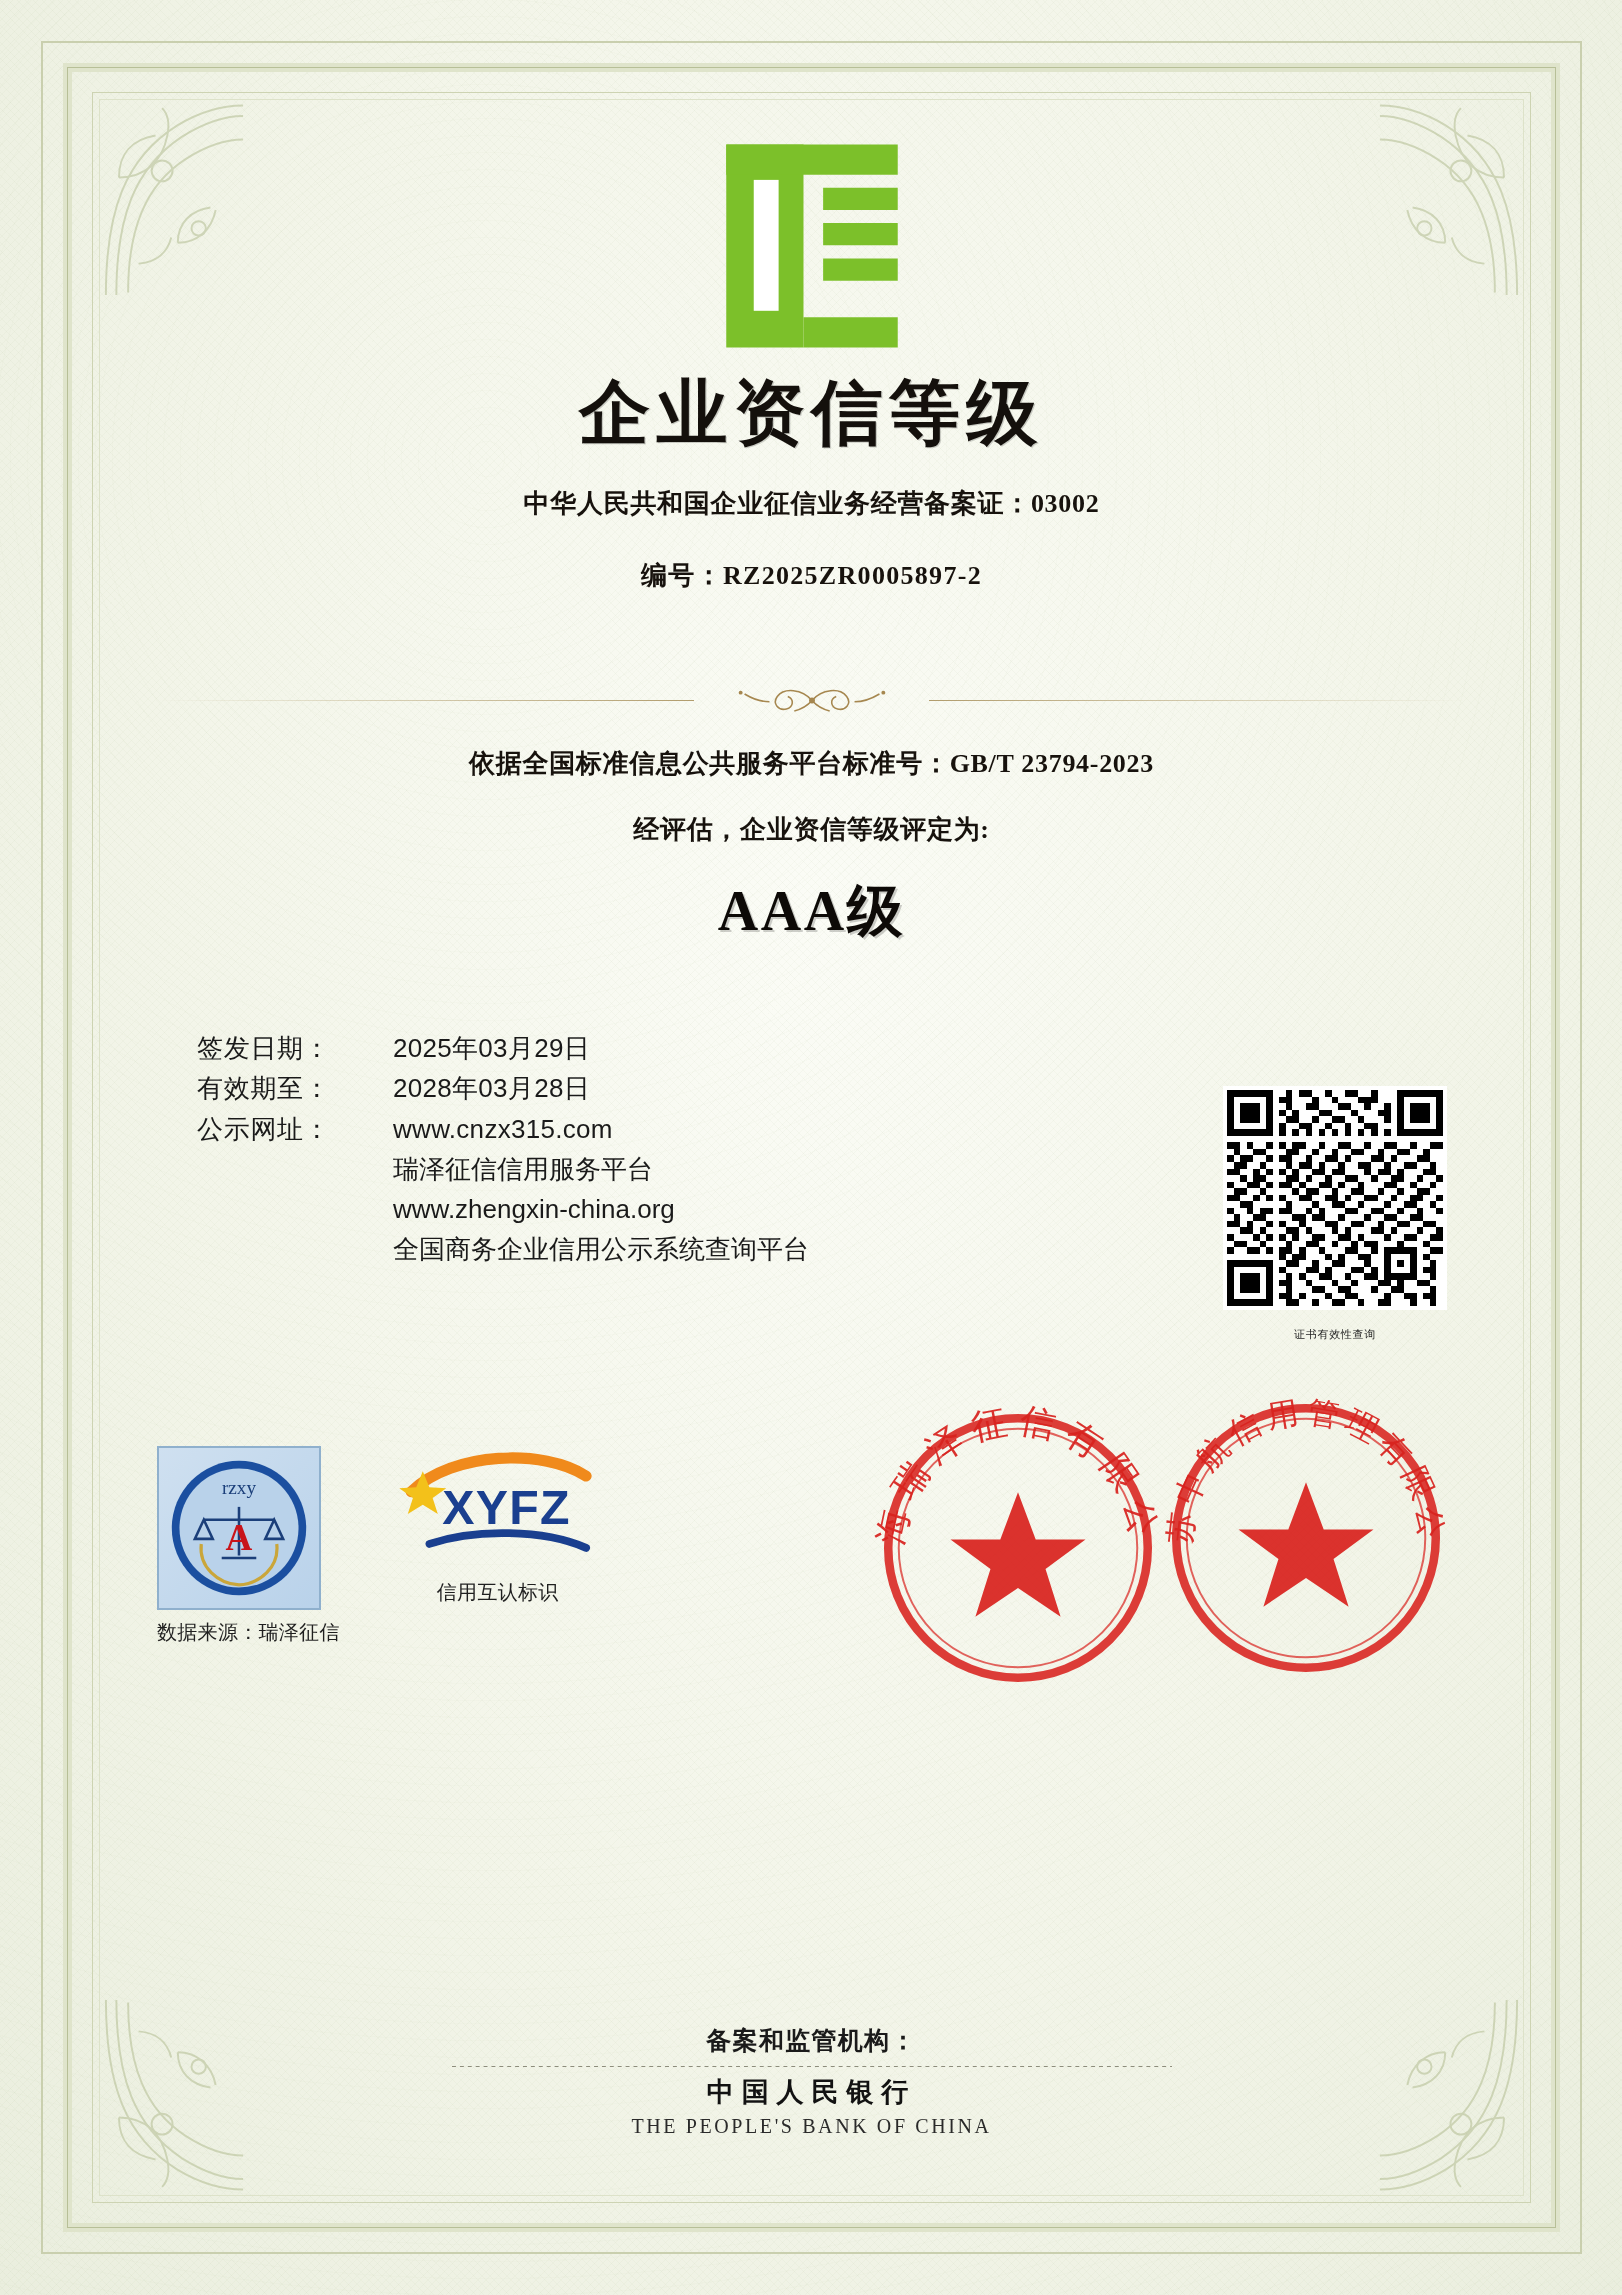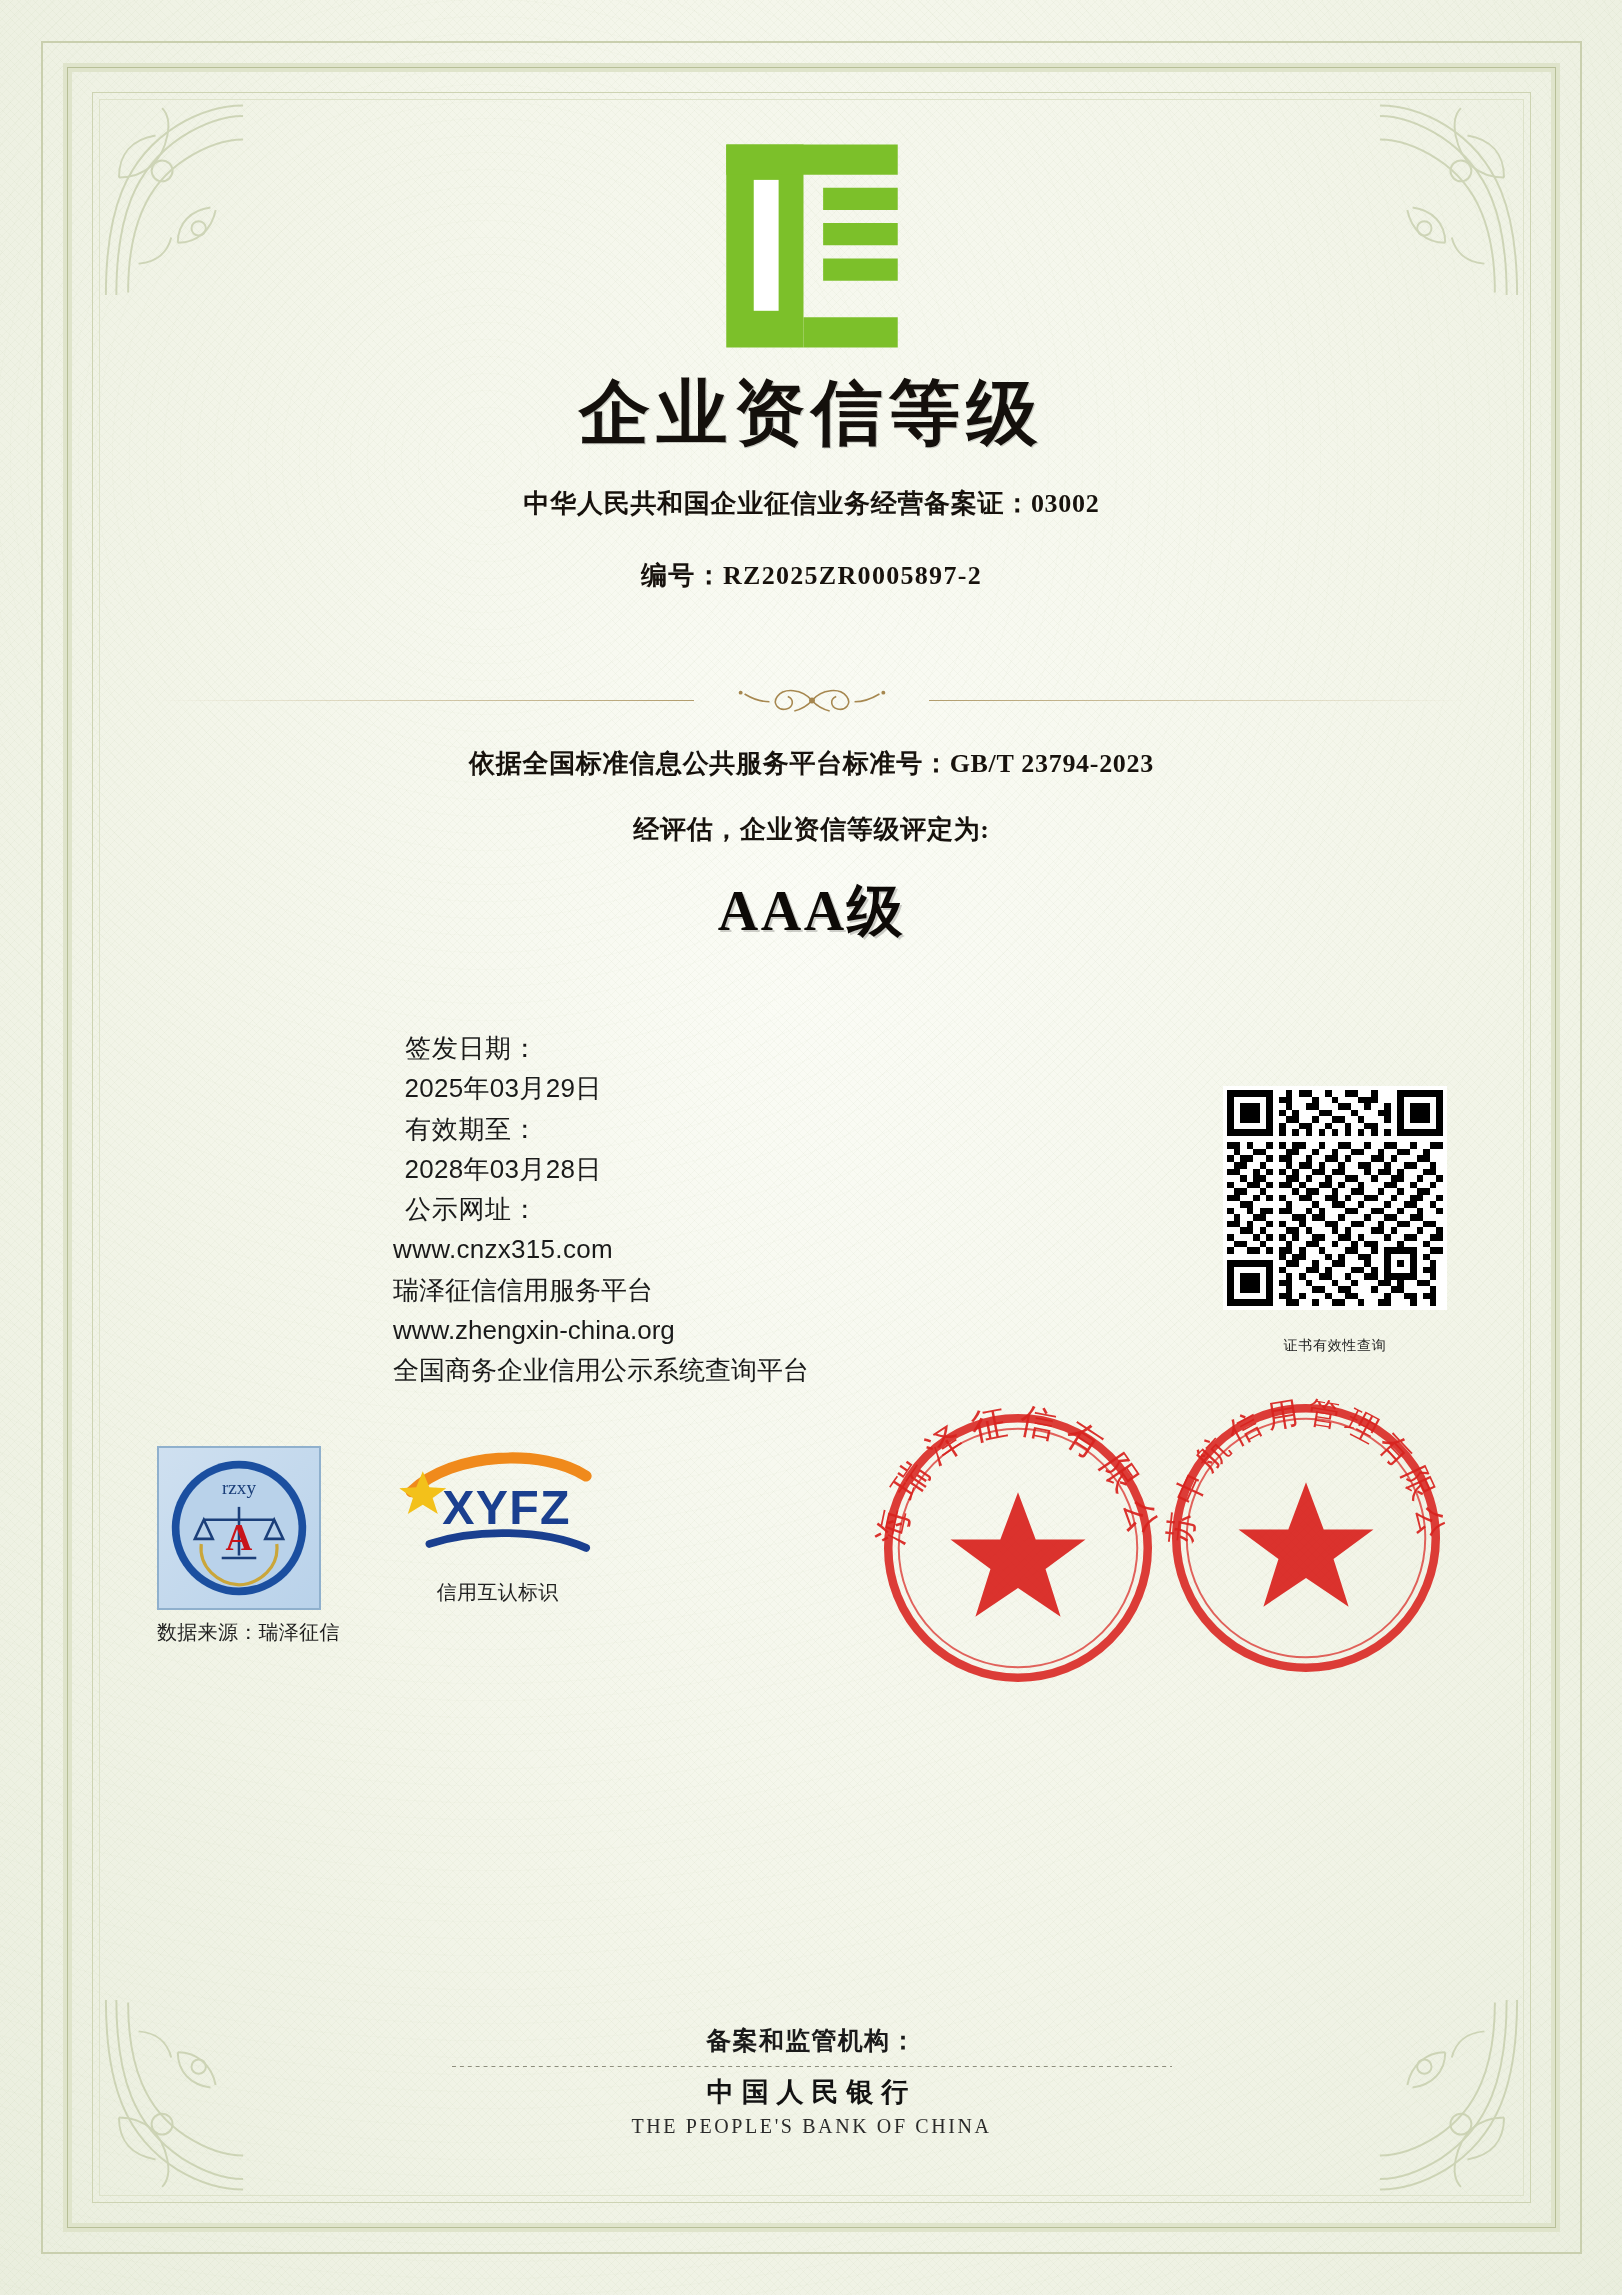--- a/index.html
+++ b/index.html
@@ -215,23 +215,22 @@
     position: absolute;
     left: 79px;
     top: 910px;
     font-family: "Liberation Sans", sans-serif;
     font-size: 26px;
     color: #1a1a1a;
     line-height: 1.55;
   }
   .details .row {
     display: flex;
-    align-items: center;
+    align-items: flex-end;
     white-space: nowrap;
-    flex-direction: column;
   }
   .details .lbl {
     width: 196px;
     letter-spacing: 0.7px;
   }
   .details .val { letter-spacing: 0.3px; }
   .details .indented { padding-left: 196px; }
 
   
   .qr-wrap {
@@ -244,23 +243,23 @@
   .qr {
     width: 216px;
     height: 216px;
     margin: 0 auto;
     background: #ffffff;
     padding: 3.9px;
     box-sizing: content-box;
   }
   .qr svg { display: block; width: 100%; height: 100%; }
   .qr-caption {
-    margin-top: 27px;
+    margin-top: 17px;
     font-family: "Liberation Sans", sans-serif;
-    font-size: 14px;
+    font-size: 11px;
     color: #1e1e1e;
     letter-spacing: 0.7px;
   }
 
   
   .badges {
     position: absolute;
     left: 39px;
     top: 1328px;
     width: 497px;

